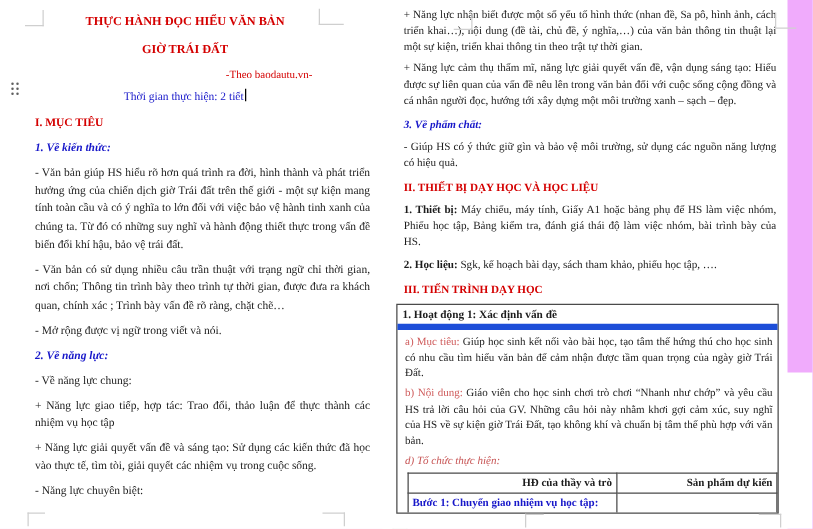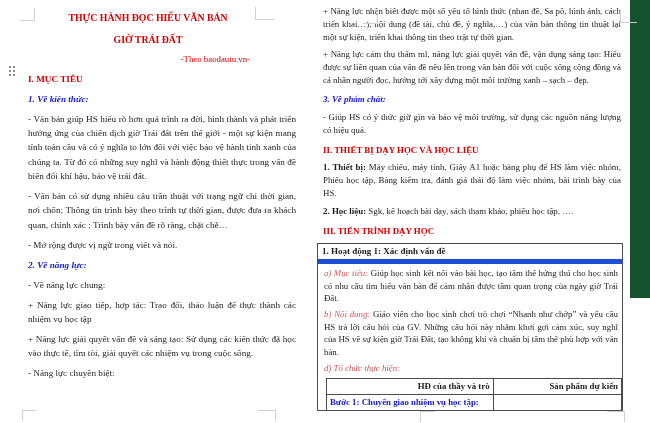--- a/index.html
+++ b/index.html
@@ -1,20 +1,20 @@
 <!DOCTYPE html>
 <html><head>
 <meta charset="utf-8">
 <style>
   html,body{margin:0;padding:0;}
   body{
     width:650px;height:423px;overflow:hidden;background:#ffffff;
     font-family:"Liberation Serif","DejaVu Serif",serif;color:#1c1c1c;
   }
-  #canvas{position:relative;width:650px;height:298px;background:#14532d;}
+  #canvas{position:relative;width:650px;height:298px;background:#f0abfc;}
 
   
   .gutter{position:absolute;left:314px;top:0;width:12px;height:423px;
     background:#e9e9e9;border-left:1px solid #dcdcdc;border-right:1px solid #dcdcdc;box-sizing:border-box;}
 
   .page{position:absolute;top:0;height:423px;background:#fff;}
   #page1{left:0;width:314px;}
   #page2{left:306px;width:324px;}
 
   
@@ -33,21 +33,21 @@
   .drag-handle{position:absolute;left:9px;top:66px;display:grid;
     grid-template-columns:repeat(2,2px);grid-auto-rows:2px;gap:2px;cursor:grab;}
   .drag-handle i{width:2px;height:2px;background:#5f5f5f;border-radius:50%;}
 
   
   .p2-content{position:absolute;left:17px;top:0;width:298px;font-size:8.9px;line-height:13px;}
   .p2-content p{margin:4.5px 0;text-align:justify;}
   .p2-content .h-red{margin-top:7px;font-family:Liberation Serif, serif;}
   .p2-content .h-blue{margin-top:6px;}
   .lead-bold{font-weight:bold;}
-  .lead-red{color:#cf5b5b;font-style:italic;}
+  .lead-red{color:#cf5b5b;}
   .red-italic{color:#c75454;font-style:italic;}
   .blue-bold{color:#1717c9;font-weight:bold;}
 
   
   .activity-table{margin:5px 0 0 -6px;width:306px;box-sizing:border-box;border:1px solid #4a4a4a;}
   .tbl-title{font-weight:bold;font-size:9px;padding:1px 4px 2px 4px;border-bottom:5px solid #1d4ed8;line-height:12px;}
   .tbl-body{padding:0 4px 0 6px;}
   .tbl-body p{margin:3.5px 0;line-height:12.6px;text-align:justify;font-size:8.8px;}
   .inner-table{border-collapse:collapse;margin-left:8px;width:calc(100% - 8px);table-layout:fixed;margin-top:3px;}
   .inner-table th,.inner-table td{border:1px solid #4a4a4a;font-size:8.8px;padding:1px 3px;}
@@ -67,20 +67,21 @@
 </head>
 <body>
 
 <div id="canvas">
 
   <div class="page" id="page1">
     <div class="p1-content">
       <div class="center-zone doc-title">THỰC HÀNH ĐỌC HIỂU VĂN BẢN</div>
       <div class="center-zone doc-title doc-title2">GIỜ TRÁI ĐẤT</div>
       <div class="byline">-Theo baodautu.vn-</div>
+      <div class="center-zone duration"><span>Thời gian thực hiện: 2 tiết</span><span class="caret"></span></div>
       <div class="h-red">I. MỤC TIÊU</div>
       <div class="h-blue">1. Về kiến thức:</div>
       <p>- Văn bản giúp HS hiểu rõ hơn quá trình ra đời, hình thành và phát triển hưởng ứng của chiến dịch giờ Trái đất trên thế giới - một sự kiện mang tính toàn cầu và có ý nghĩa to lớn đối với việc bảo vệ hành tinh xanh của chúng ta. Từ đó có những suy nghĩ và hành động thiết thực trong vấn đề biến đổi khí hậu, bảo vệ trái đất.</p>
       <p>- Văn bản có sử dụng nhiều câu trần thuật với trạng ngữ chỉ thời gian, nơi chốn; Thông tin trình bày theo trình tự thời gian, được đưa ra khách quan, chính xác ; Trình bày vấn đề rõ ràng, chặt chẽ…</p>
       <p>- Mở rộng được vị ngữ trong viết và nói.</p>
       <div class="h-blue">2. Về năng lực:</div>
       <p>- Về năng lực chung:</p>
       <p>+ Năng lực giao tiếp, hợp tác: Trao đổi, thảo luận để thực thành các nhiệm vụ học tập</p>
       <p>+ Năng lực giải quyết vấn đề và sáng tạo: Sử dụng các kiến thức đã học vào thực tế, tìm tòi, giải quyết các nhiệm vụ trong cuộc sống.</p>
       <p>- Năng lực chuyên biệt:</p>

